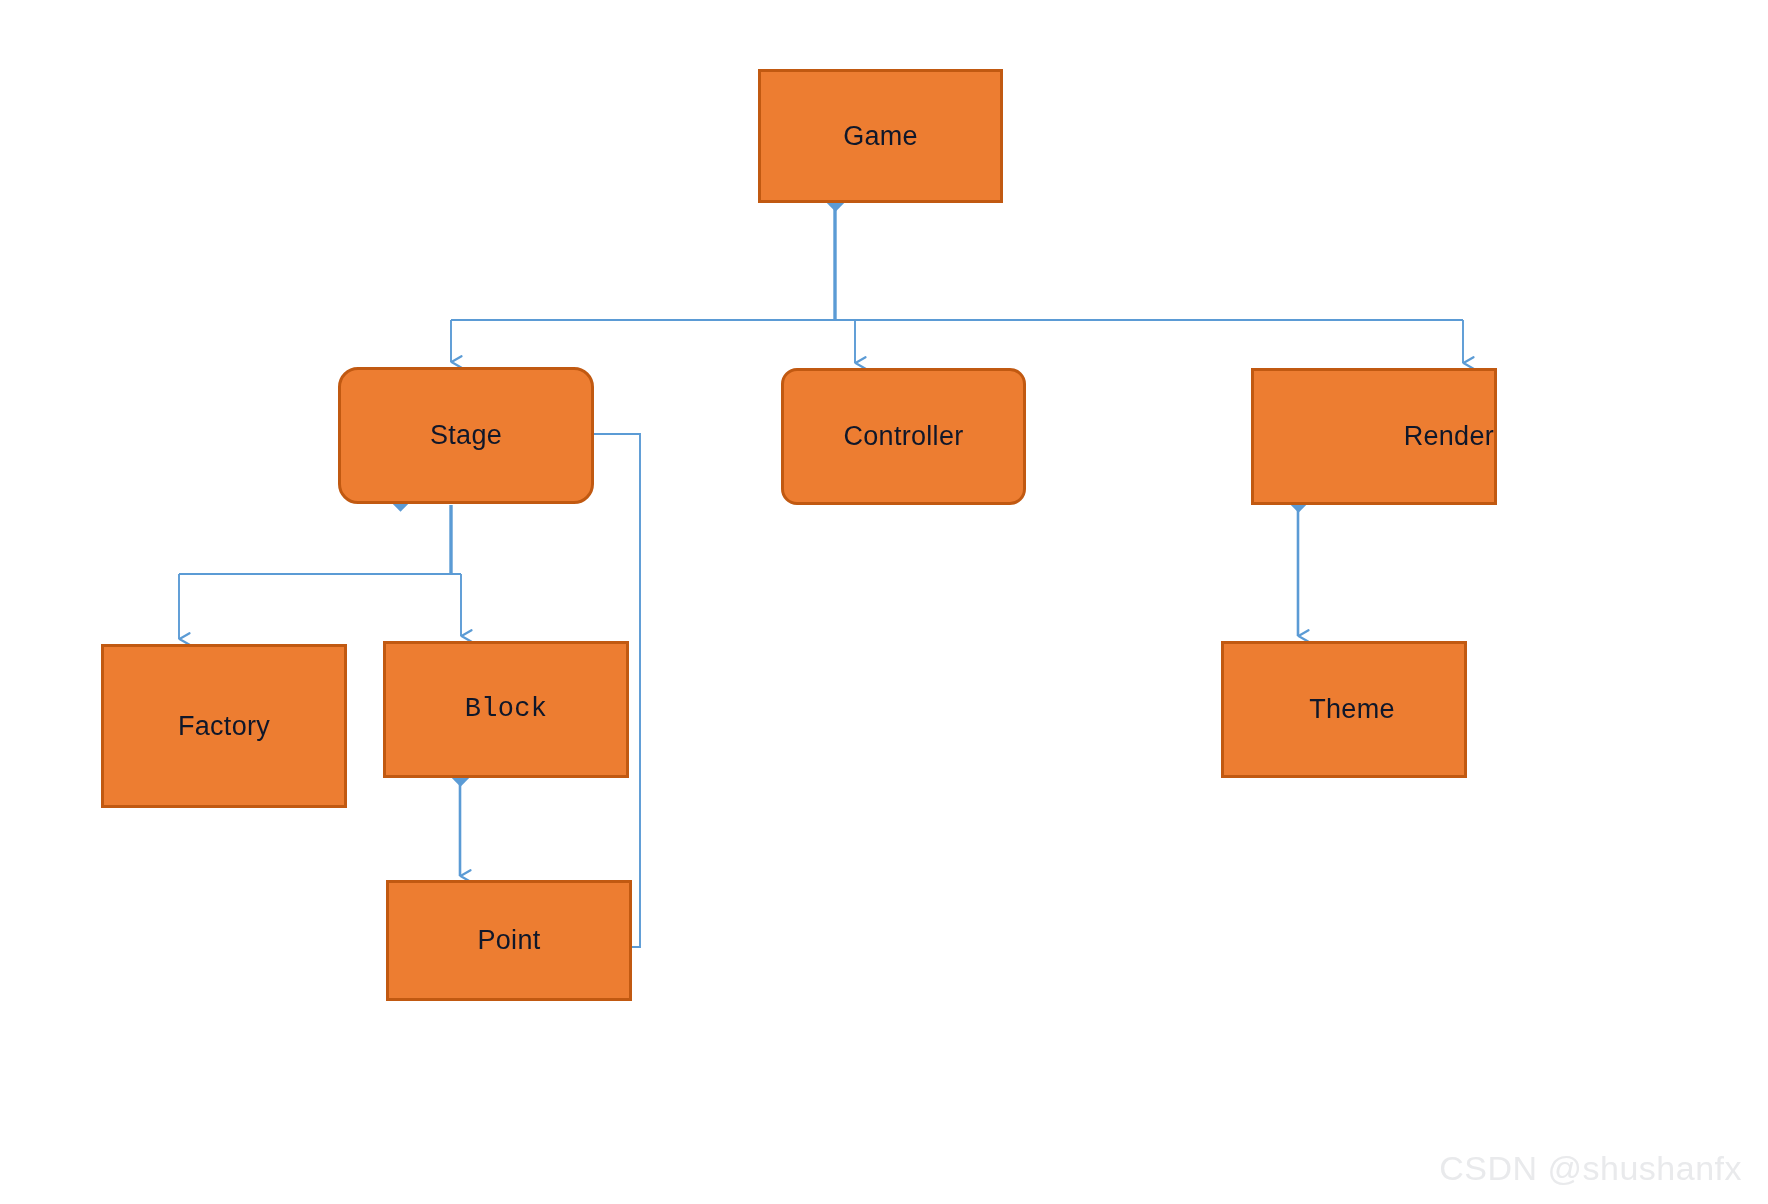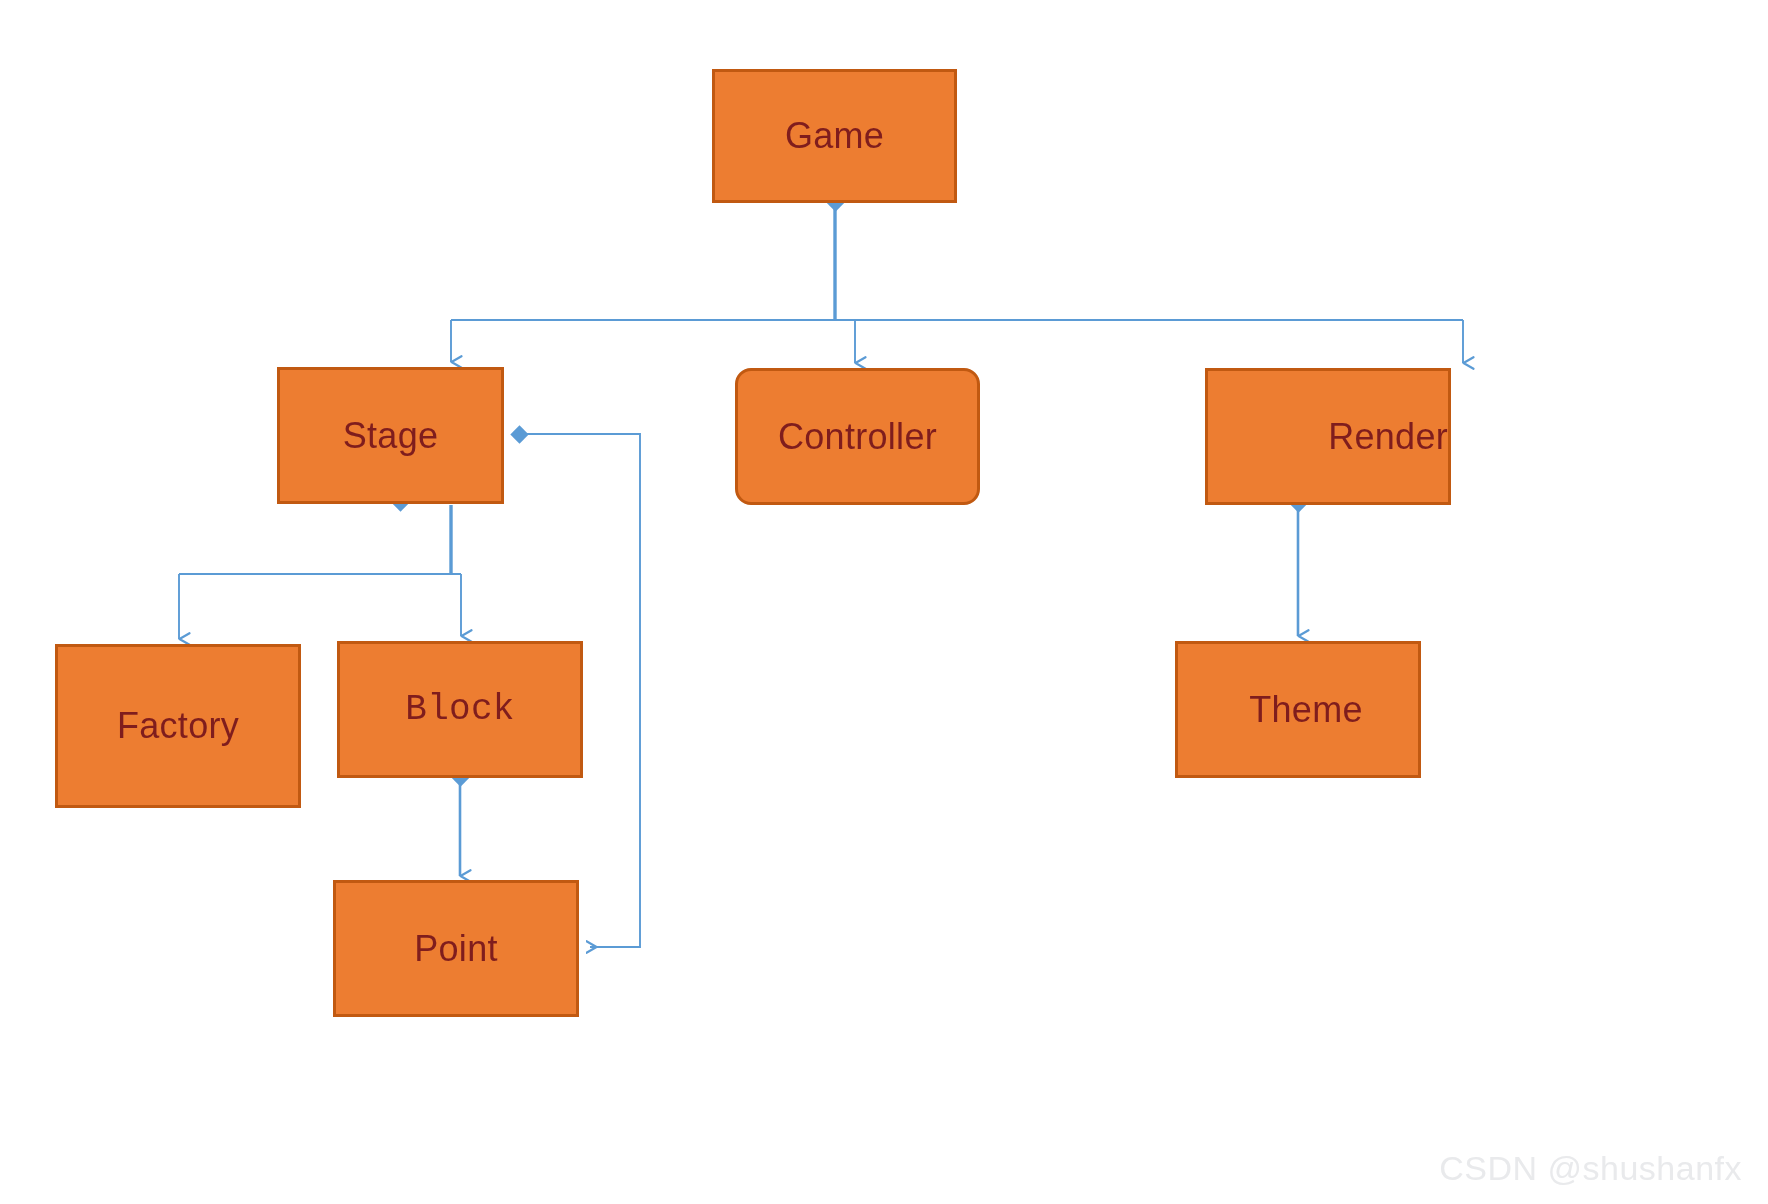--- a/index.html
+++ b/index.html
@@ -27,27 +27,28 @@
     pointer-events: none;
   }
   .node {
     position: absolute;
     box-sizing: border-box;
     background: #ED7D31;
     border: 3px solid #C15911;
     display: flex;
     align-items: center;
     justify-content: center;
-    color: #7f1d1d;
+    color: #0f172a;
     font-family: "Liberation Sans", sans-serif;
-    font-size: 36px;
+    font-size: 27px;
     font-weight: 400;
     letter-spacing: 0.3px;
     line-height: 1;
     user-select: none;
+    margin-left: 46px;
   }
   .node-label {
     display: block;
     text-align: center;
     white-space: nowrap;
   }
   #watermark {
     position: absolute;
     right: 26px;
     bottom: 16px;
@@ -111,21 +112,21 @@
     <g>
       <path d="M 460 779 L 460 876" fill="none" stroke="#5B9BD5" stroke-width="2.6" marker-end="url(#arrow-down)"></path>
       <rect x="454" y="771" width="13" height="13" transform="rotate(45 460.5 777.5)" fill="#5B9BD5"></rect>
     </g>
   </svg>
 
   <div class="node" style="left:712px; top:69px; width:245px; height:134px;">
     <span class="node-label">Game</span>
   </div>
 
-  <div class="node" style="left:277px; top:367px; width:227px; height:137px;">
+  <div class="node" style="left:292px; top:367px; width:256px; height:137px;border-radius:20px;">
     <span class="node-label">Stage</span>
   </div>
 
   <div class="node" style="left:735px; top:368px; width:245px; height:137px;border-radius:16px;">
     <span class="node-label">Controller</span>
   </div>
 
   <div class="node" style="left:1205px; top:368px; width:246px; height:137px;justify-content:flex-end;">
     <span class="node-label">Render</span>
   </div>
@@ -135,19 +136,19 @@
   </div>
 
   <div class="node" style="left:337px; top:641px; width:246px; height:137px;font-family:Liberation Mono, monospace;">
     <span class="node-label">Block</span>
   </div>
 
   <div class="node" style="left:1175px; top:641px; width:246px; height:137px;padding-left:16px;">
     <span class="node-label">Theme</span>
   </div>
 
-  <div class="node" style="left:333px; top:880px; width:246px; height:137px;">
+  <div class="node" style="left:340px; top:880px; width:246px; height:121px;">
     <span class="node-label">Point</span>
   </div>
 
   <div id="watermark">CSDN @shushanfx</div>
 
 </div>
 
 </body></html>

